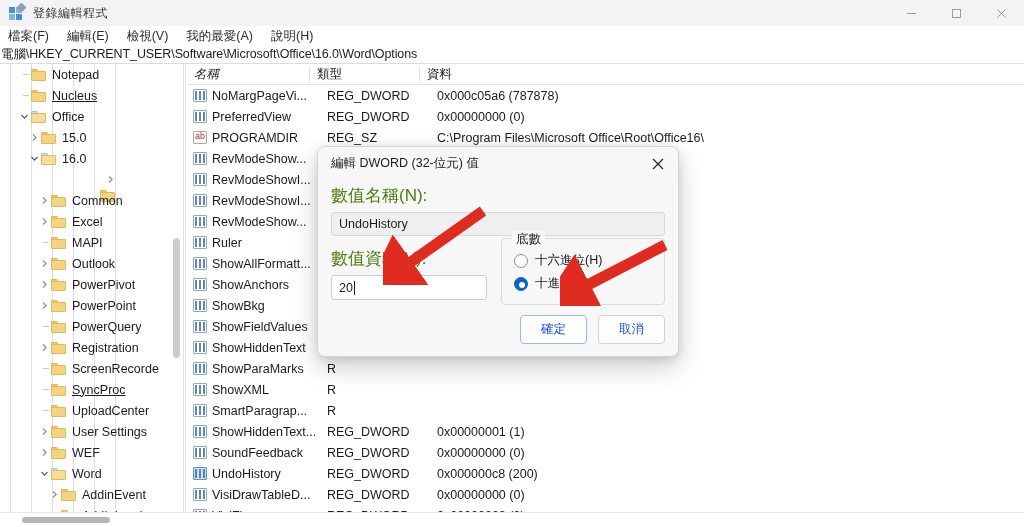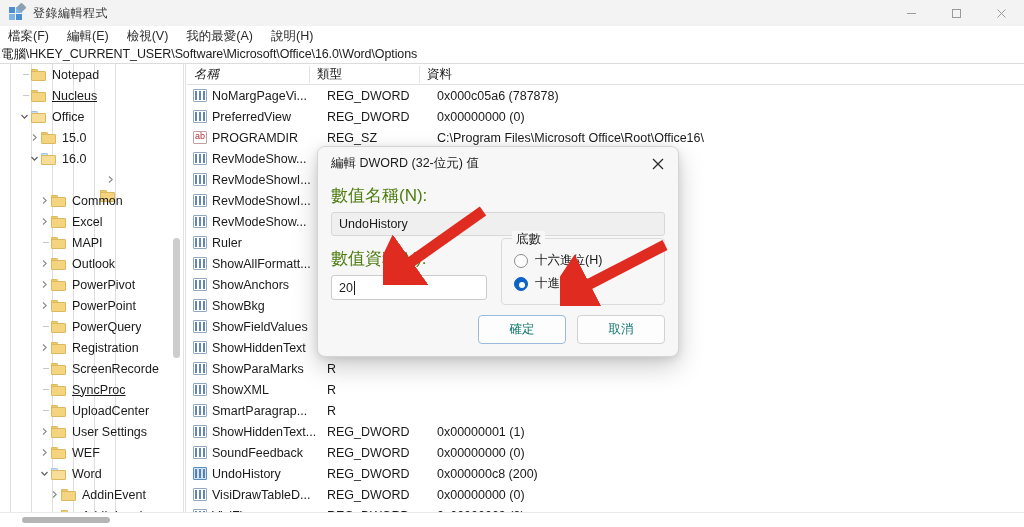--- a/index.html
+++ b/index.html
@@ -227,21 +227,21 @@
   .radio.on { border-color: #0b63c5; background: #0b63c5; }
   .radio.on::after {
     content:""; position:absolute; left:4px; top:4px; width:6px; height:6px;
     border-radius:50%; background:#ffffff;
   }
   .radio-label { font-size: 12.5px; color: #1b1b1b; }
   .dlg-buttons {
     position: absolute; right: 13px; bottom: 12px; display: flex; gap: 11px;
   }
   .btn {
-    width: 88px; height: 29px; border-radius: 4px; font-size: 12.5px; color: #0f766e;
+    width: 67px; height: 29px; border-radius: 4px; font-size: 12.5px; color: #1d4ed8;
     display: flex; align-items: center; justify-content: center;
     background: #fdfdfd; border: 1px solid #d2d2d2;
   }
   .btn.primary { border: 1px solid #9ab9dc; }
 
   
   .arrow { position: absolute; pointer-events: none; }
 </style>
 </head>
 <body>

